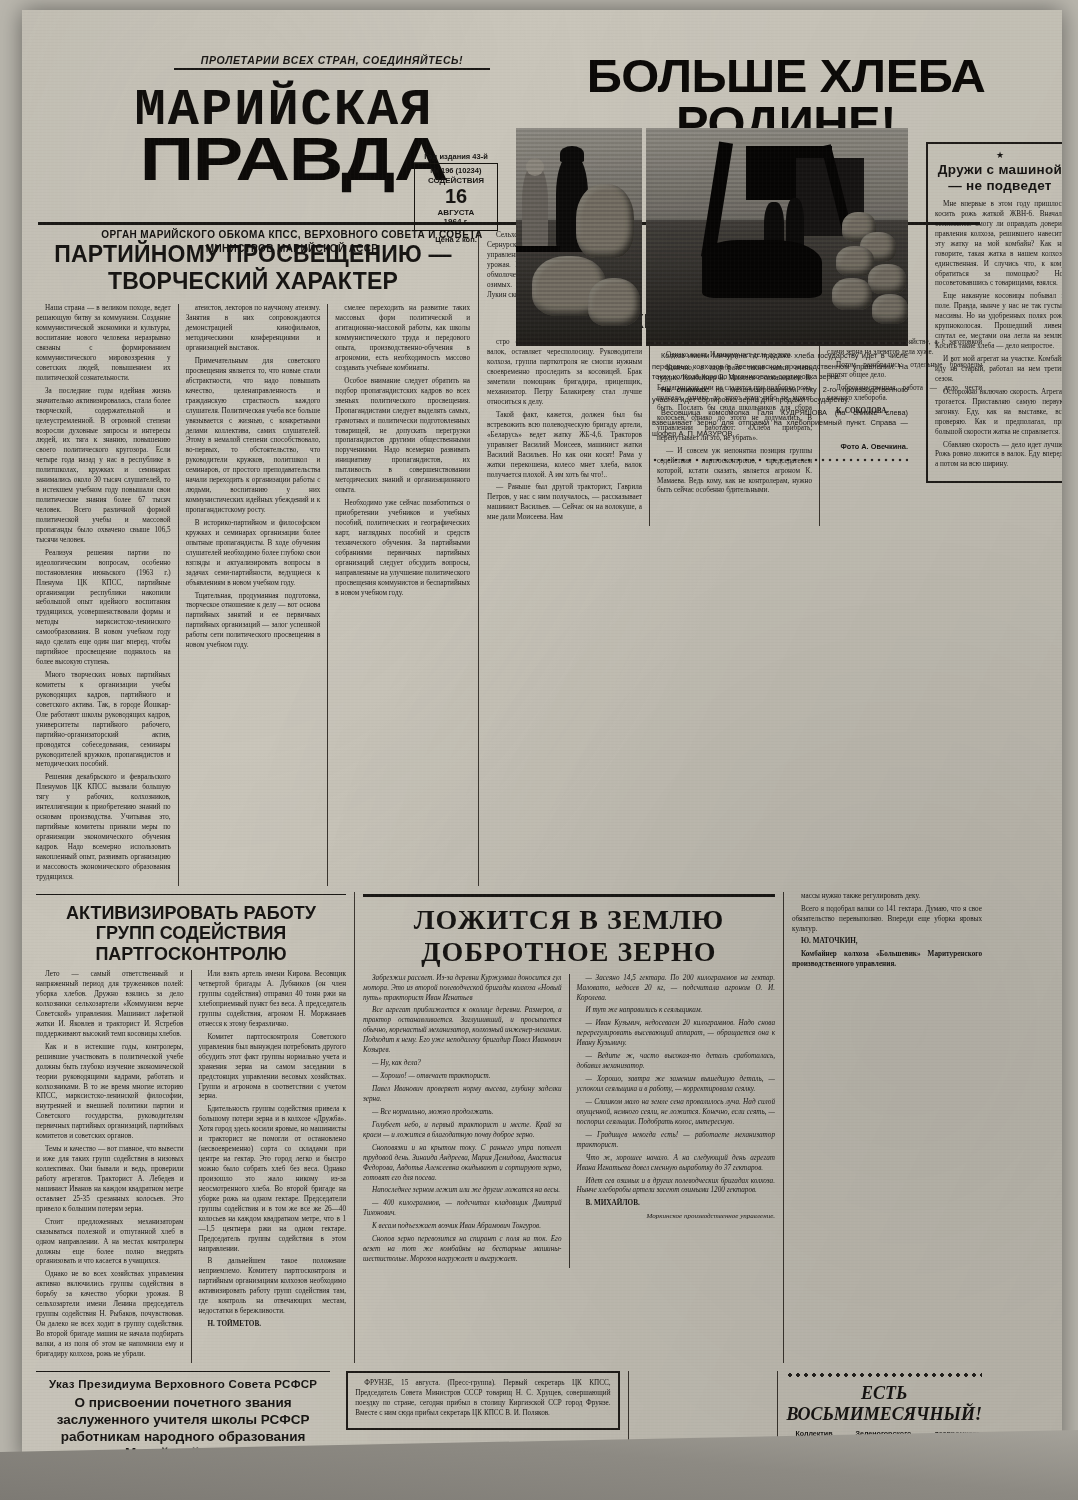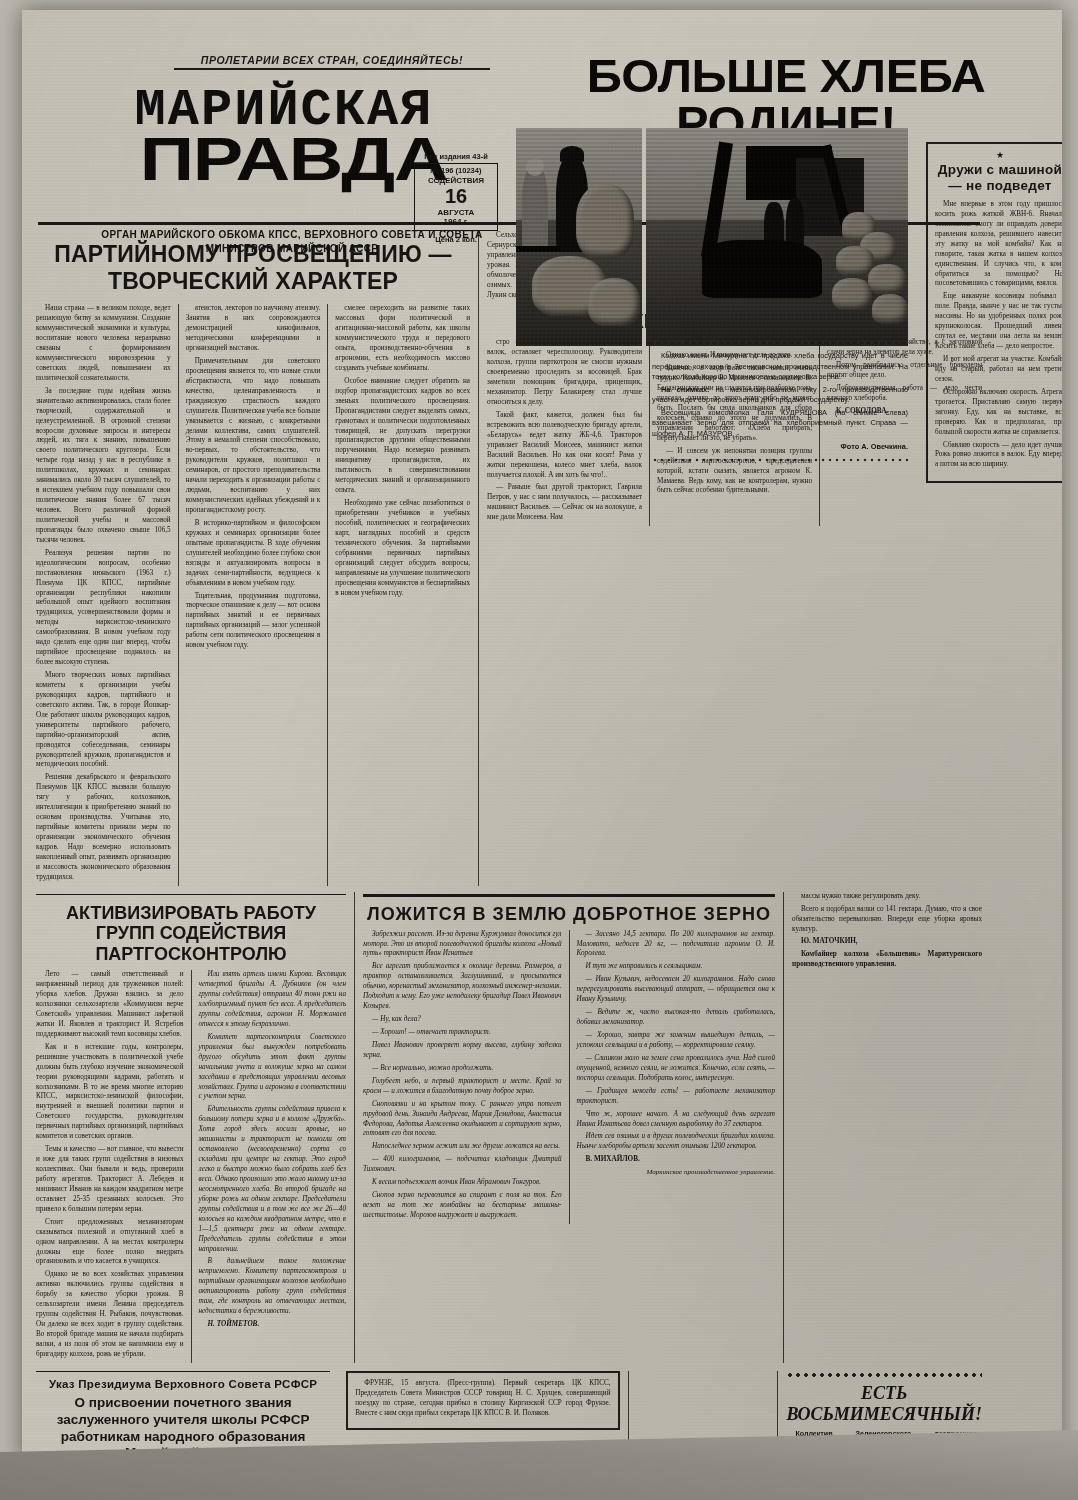--- a/index.html
+++ b/index.html
@@ -101,22 +101,22 @@
   .col p.noind{text-indent:0;}
   .sig{font-weight:bold;text-align:right;font-family:"Liberation Sans",sans-serif;
      font-size:8px;text-indent:0;margin-top:3px;}
   .sigc{font-weight:bold;text-align:center;font-family:"Liberation Sans",sans-serif;
      font-size:7.6px;text-indent:0;}
 
   h2.ed{margin:0;text-align:center;font-family:"Liberation Sans",sans-serif;
      font-weight:bold;font-size:23px;line-height:1.18;letter-spacing:.2px;}
   h2.blk{margin:0 0 6px;text-align:center;font-family:"Liberation Sans",sans-serif;
      font-weight:bold;font-size:20px;line-height:1.14;}
-  h2.ser{margin:0 0 5px;text-align:center;font-family:Liberation Sans, sans-serif;
-     font-weight:bold;font-size:18px;line-height:1.16;letter-spacing:1px;}
+  h2.ser{margin:0 0 5px;text-align:center;font-family:Liberation Serif, serif;
+     font-weight:bold;font-size:28px;line-height:1.16;letter-spacing:1px;}
   h2.ital{margin:0 0 5px;text-align:center;font-family:"Liberation Serif",serif;
      font-weight:bold;font-style:italic;font-size:17px;line-height:1.18;}
   h3.dec{margin:0 0 4px;text-align:center;font-family:"Liberation Sans",sans-serif;
      font-weight:bold;font-size:13.5px;line-height:1.25;}
   h4.decs{margin:0 0 5px;text-align:center;font-family:"Liberation Sans",sans-serif;
      font-size:11.5px;letter-spacing:.3px;}
 
   .hr-thick{height:3px;background:#1b1916;}
   .hr-thin{height:1px;background:#1b1916;}
   .hr-wave{height:7px;
@@ -284,23 +284,23 @@
       <div class="hr-thin" style="margin:2px 0 8px;"></div>
       <h2 class="blk" style="font-size:18px;">АКТИВИЗИРОВАТЬ РАБОТУ ГРУПП СОДЕЙСТВИЯ ПАРТГОСКОНТРОЛЮ</h2>
       <div class="cols">
         <div class="col" style="width:50%;padding-left:0;">
           <p>Лето — самый ответственный и напряженный период для тружеников полей: уборка хлебов. Дружно взялись за дело колхозники сельхозартели «Коммунизм верче Советской» управления. Машинист лафетной жатки И. Яковлев и тракторист И. Ястребов поддерживают высокий темп косовицы хлебов.</p>
           <p>Как и в истекшие годы, контролеры, решившие участвовать в политической учебе должны быть глубоко изучение экономической теории руководящими кадрами, работать и колхозниками. В то же время многие историю КПСС, марксистско-ленинской философии, внутренней и внешней политики партии и Советского государства, руководителям первичных партийных организаций, партийных комитетов и советских органов.</p>
           <p>Темы и качество — вот главное, что вывести и иже для таких групп содействия в низовых коллективах. Они бывали и ведь, проверили работу агрегатов. Тракторист А. Лебедев и машинист Иванов на каждом квадратном метре оставляет 25-35 срезанных колосьев. Это привело к большим потерям зерна.</p>
           <p>Стоит предложенных механизаторам сказываться полезной и отпутанной хлеб в одном направлении. А на местах контролеры должны еще более полно внедрять организовать и что касается в учащихся.</p>
           <p>Однако не во всех хозяйствах управления активно включились группы содействия в борьбу за качество уборки урожая. В сельхозартели имени Ленина председатель группы содействия Н. Рыбаков, почувствовав. Он далеко не всех ходит в группу содействия. Во второй бригаде машин не начала подбирать валки, а из поля об этом не напомнила ему и бригадиру колхоза, рожь не убрали.</p>
         </div>
-        <div class="col" style="width:50%;padding-right:0;font-style:italic;">
+        <div class="col" style="width:50%;padding-right:0;">
           <p>Или взять артель имени Кирова. Весовщик четвертой бригады А. Дубников (он член группы содействия) отправил 40 тонн ржи на хлебоприемный пункт без веса. А председатель группы содействия, агроном Н. Моржанаев отнесся к этому безразлично.</p>
-          <p>Комитет партгосконтроля Советского управления был вынужден потребовать другого обсудить этот факт группы начальника учета и волокуше зерна на самом заседании в предстоящих управлении весовых хозяйствах. Группа и агронома в соответствии с учетом зерна.</p>
+          <p>Комитет партгосконтроля Советского управления был вынужден потребовать другого обсудить этот факт группы нормально учета и хранения зерна на самом заседании в предстоящих управлении весовых хозяйствах. Группа и агронома в соответствии с учетом зерна.</p>
           <p>Бдительность группы содействия привела к большому потери зерна и в колхозе «Дружба». Хотя город здесь косили яровые, но машинисты и тракторист не помогли от остановлено (несвоевременно) сорта со складами при центре на гектар. Это город легко и быстро можно было собрать хлеб без веса. Однако произошло это жало никому из-за неосмотренного хлеба. Во второй бригаде на уборке рожь на одном гектаре. Председатели группы содействия и в том же все же 26—40 колосьев на каждом квадратном метре, что в 1—1,5 центнера ржи на одном гектаре. Председатель группы содействия в этом направлении.</p>
           <p>В дальнейшем такое положение неприемлемо. Комитету партгосконтроля и партийным организациям колхозов необходимо активизировать работу групп содействия там, где контроль на отвечающих местам, недостатки в бережливости.</p>
           <p class="sig">Н. ТОЙМЕТОВ.</p>
         </div>
       </div>
     </div>
 
     <div style="width:412px;padding:0 8px;border-right:1px solid #3b362f;">
       <div class="hr-thick" style="margin:2px 0 7px;"></div>
       <h2 class="ser">ЛОЖИТСЯ В ЗЕМЛЮ ДОБРОТНОЕ ЗЕРНО</h2>

